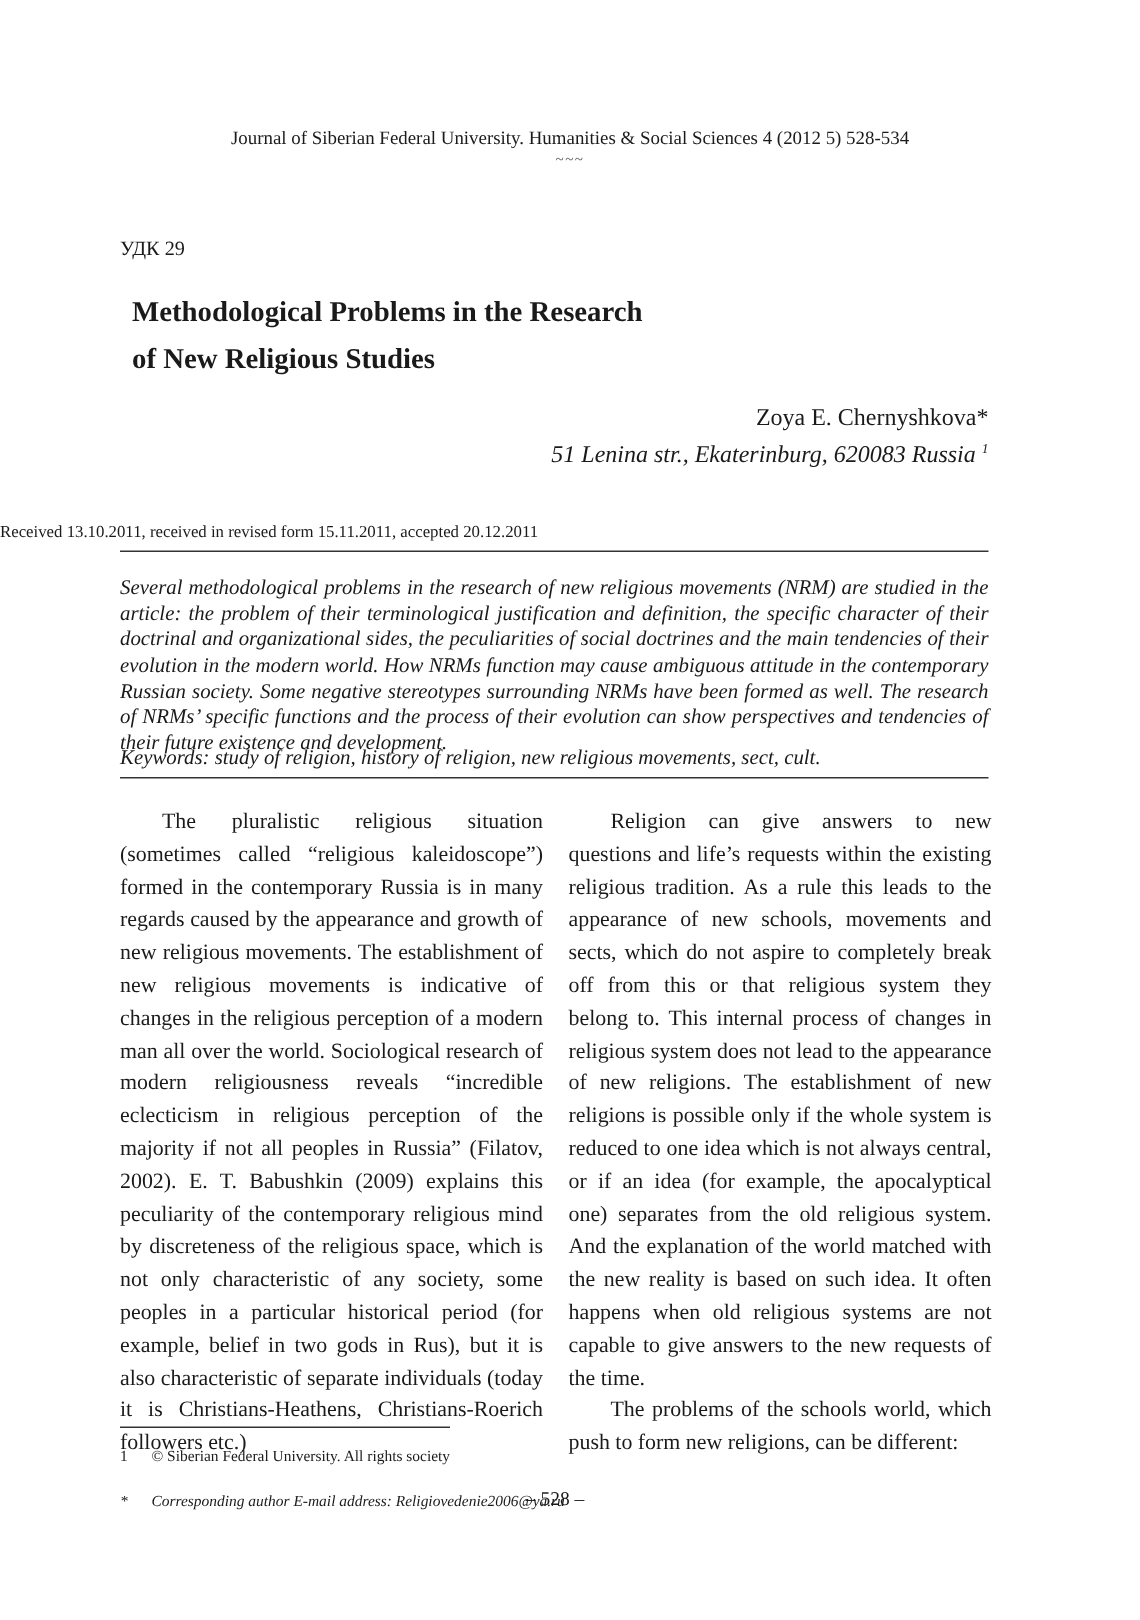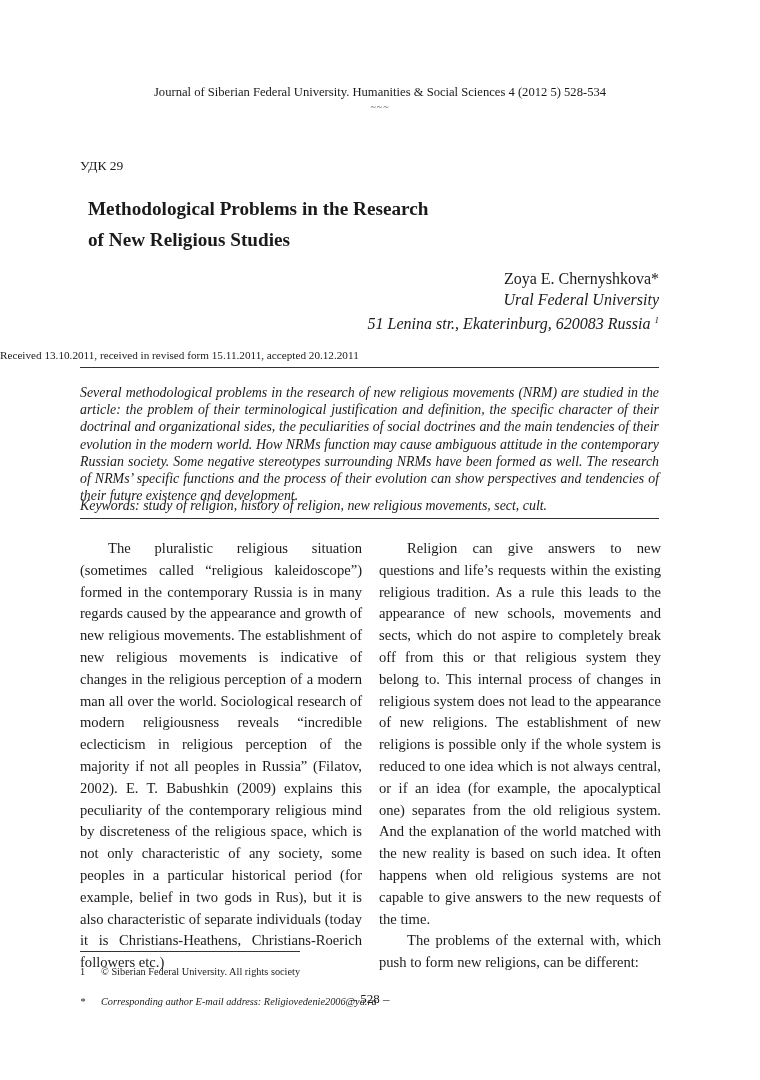--- a/index.html
+++ b/index.html
@@ -39,38 +39,37 @@
 
 <div class="abs" id="udc">УДК 29</div>
 
 <div class="abs" id="title">
   <div>Methodological Problems in the Research</div>
   <div>of New Religious Studies</div>
 </div>
 
 <div class="abs" id="author-block">
   <div id="author-name">Zoya E. Chernyshkova*</div>
-  <div id="author-affil">Ural Federal University</div>
   <div id="author-addr"><span>51 Lenina str., Ekaterinburg, 620083 Russia </span><sup>1</sup></div>
 </div>
 
 <div class="abs" id="received">Received 13.10.2011, received in revised form 15.11.2011, accepted 20.12.2011</div>
 
 <div class="rule" id="rule-top"></div>
 <div class="abs" id="abstract">Several methodological problems in the research of new religious movements (NRM) are studied in the article: the problem of their terminological justification and definition, the specific character of their doctrinal and organizational sides, the peculiarities of social doctrines and the main tendencies of their evolution in the modern world. How NRMs function may cause ambiguous attitude in the contemporary Russian society. Some negative stereotypes surrounding NRMs have been formed as well. The research of NRMs’ specific functions and the process of their evolution can show perspectives and tendencies of their future existence and development.</div>
 <div class="abs" id="keywords">Keywords: study of religion, history of religion, new religious movements, sect, cult.</div>
 <div class="rule" id="rule-bottom"></div>
 
 <div class="col" id="col-left">
   <p>The pluralistic religious situation (sometimes called “religious kaleidoscope”) formed in the contemporary Russia is in many regards caused by the appearance and growth of new religious movements. The establishment of new religious movements is indicative of changes in the religious perception of a modern man all over the world. Sociological research of modern religiousness reveals “incredible eclecticism in religious perception of the majority if not all peoples in Russia” (Filatov, 2002). E. T. Babushkin (2009) explains this peculiarity of the contemporary religious mind by discreteness of the religious space, which is not only characteristic of any society, some peoples in a particular historical period (for example, belief in two gods in Rus), but it is also characteristic of separate individuals (today it is Christians-Heathens, Christians-Roerich followers etc.)</p>
 </div>
 
 <div class="col" id="col-right">
   <p>Religion can give answers to new questions and life’s requests within the existing religious tradition. As a rule this leads to the appearance of new schools, movements and sects, which do not aspire to completely break off from this or that religious system they belong to. This internal process of changes in religious system does not lead to the appearance of new religions. The establishment of new religions is possible only if the whole system is reduced to one idea which is not always central, or if an idea (for example, the apocalyptical one) separates from the old religious system. And the explanation of the world matched with the new reality is based on such idea. It often happens when old religious systems are not capable to give answers to the new requests of the time.</p>
-  <p>The problems of the external with, which push to form new religions, can be different:</p>
+  <p>The problems of the schools world, which push to form new religions, can be different:</p>
 </div>
 
 <div class="abs" id="footnote-rule"></div>
 <div class="fn" id="fn1">
   <span class="mark">*</span><span>Corresponding author E-mail address: Religiovedenie2006@ya.ru</span>
 </div>
 <div class="fn" id="fn2">
   <span class="mark">1</span><span>© Siberian Federal University. All rights society</span>
 </div>
 

